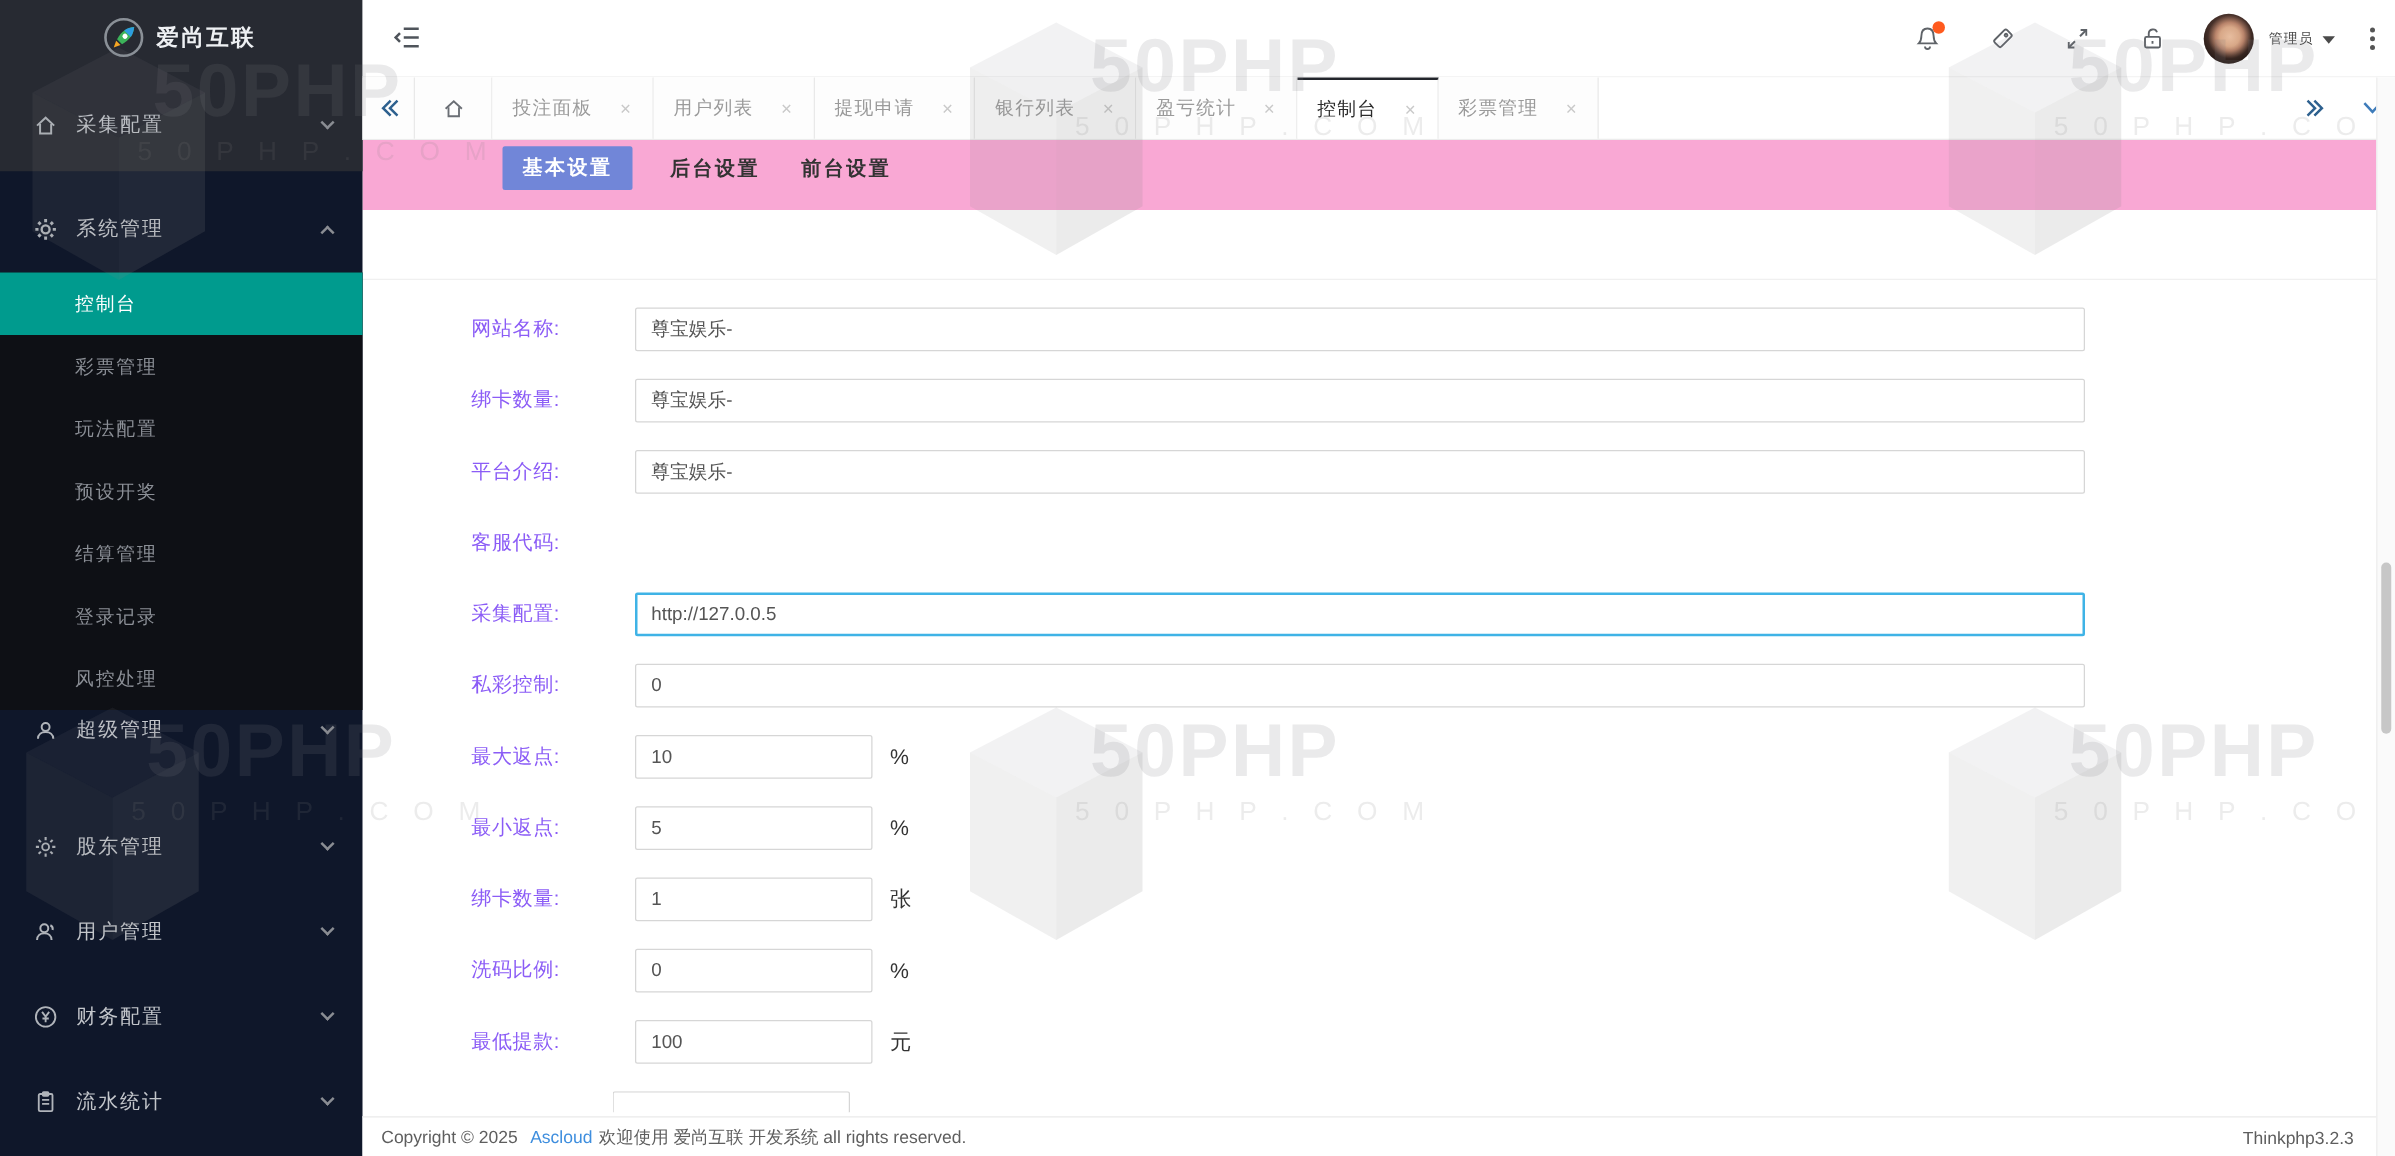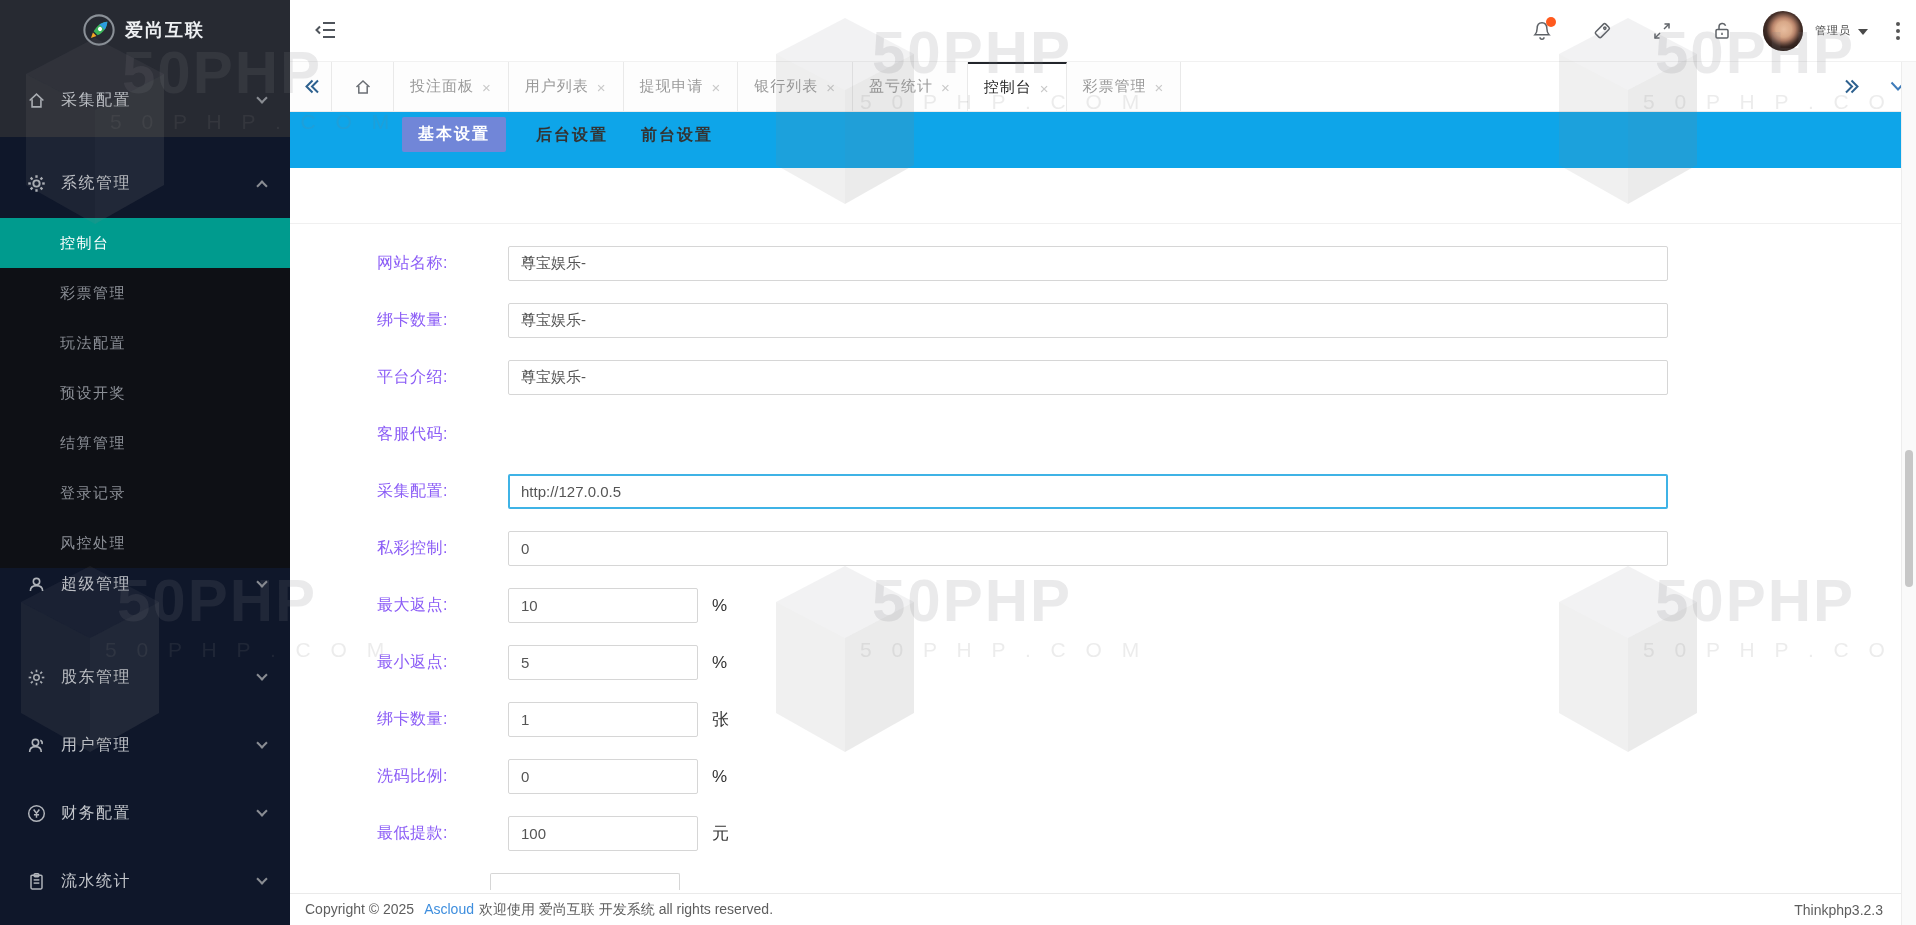--- a/index.html
+++ b/index.html
@@ -47,28 +47,28 @@
   .vdots{display:flex;flex-direction:column;gap:3px;margin-left:28px;cursor:pointer;}
   .vdots i{width:4px;height:4px;border-radius:50%;background:#555;}
 
   
   .tabbar{position:absolute;left:290px;right:0;top:62px;height:50px;background:#fff;
           border-bottom:1px solid #ececec;display:flex;z-index:3;}
   .tb-cell{height:100%;display:flex;align-items:center;justify-content:center;
            border-right:1px solid #e9e9e9;cursor:pointer;background:#fdfdfd;}
   .tb-arrow{width:42px;}
   .tb-home{width:62px;}
-  .tab{padding:0 16px;font-size:15px;color:#9a9a9a;gap:8px;letter-spacing:1px;text-align:right;}
+  .tab{padding:0 16px;font-size:15px;color:#9a9a9a;gap:22px;letter-spacing:1px;text-align:right;}
   .tab .x{font-size:15px;color:#c9c9c9;line-height:1;margin-top:1px;}
   .tab.active{border-top:2px solid #22252b;background:#fff;color:#2b2b2b;}
   .tb-right{position:absolute;right:10px;top:0;height:100%;display:flex;align-items:center;gap:28px;}
   .tb-rbtn{cursor:pointer;display:flex;align-items:center;}
 
   
-  .subtabs{position:absolute;left:290px;right:0;top:112px;height:56px;background:#0ea5e9;padding-left:26px;}
+  .subtabs{position:absolute;left:290px;right:0;top:112px;height:56px;background:#f9a8d4;padding-left:26px;}
   .stab-active{position:absolute;left:112px;top:5px;width:104px;height:35px;border:none;border-radius:2px;
       background:#7186d8;color:#fff;font-size:16px;font-weight:bold;letter-spacing:2px;cursor:pointer;
       font-family:inherit;}
   .stab{position:absolute;top:12px;background:none;border:none;font-size:16px;font-weight:bold;color:#333;
       letter-spacing:2px;cursor:pointer;font-family:inherit;}
   .stab.s1{left:240px;} .stab.s2{left:345px;}
 
   
   .formwrap{position:absolute;left:290px;top:223px;right:15px;border-top:1px solid #f0f0f0;}
   .frow{display:flex;align-items:center;height:35px;margin-bottom:22px;}

